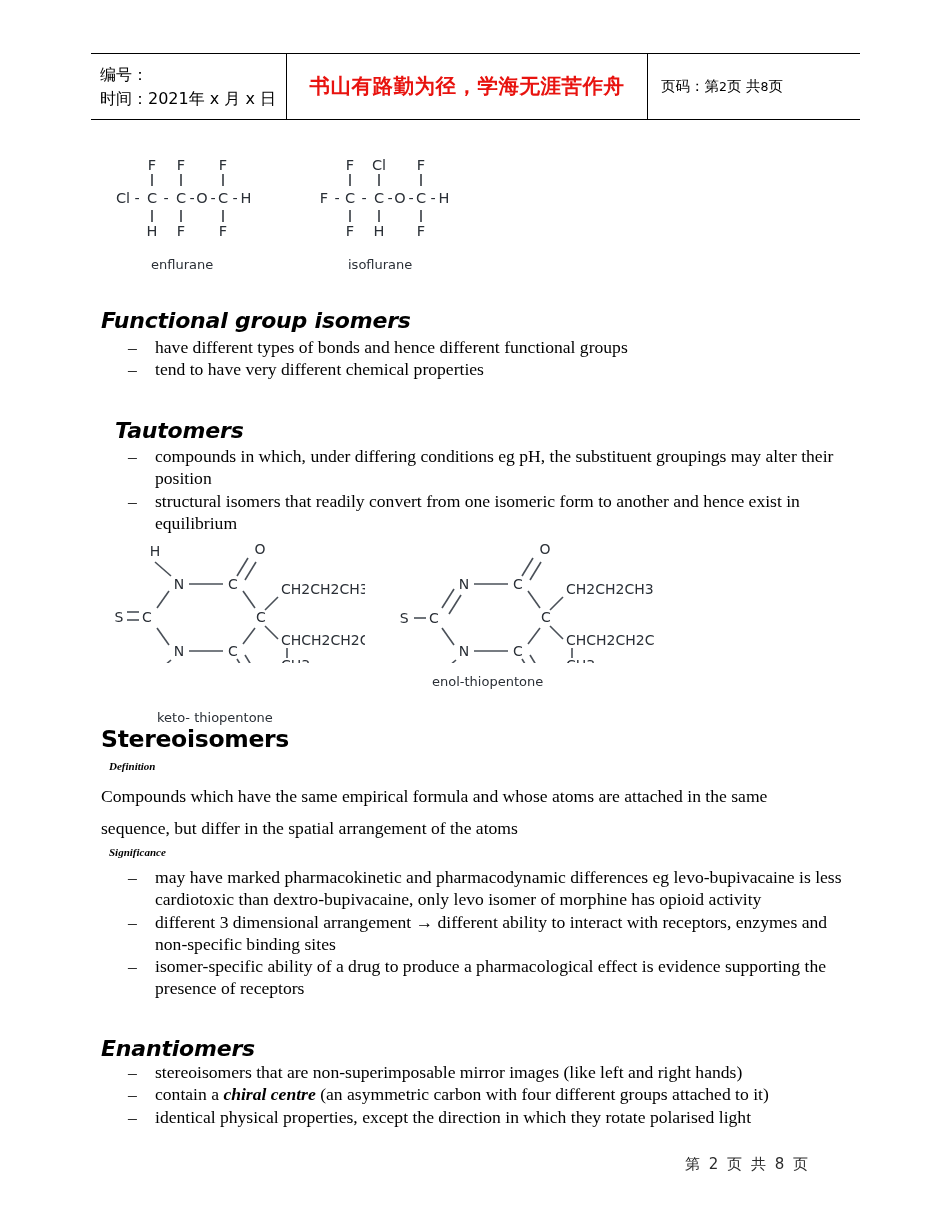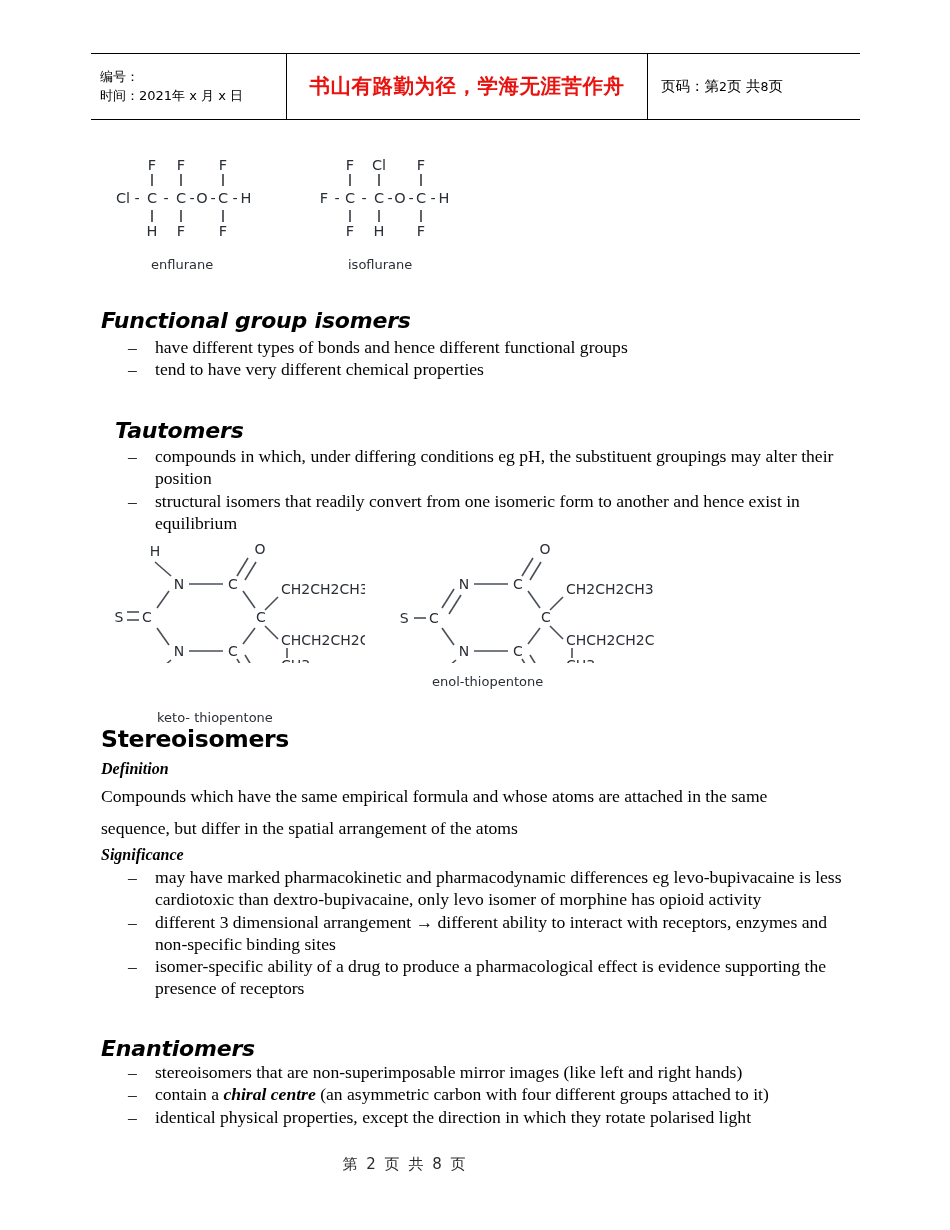--- a/index.html
+++ b/index.html
@@ -32,21 +32,21 @@
     align-items: stretch;
     height: 65px;
   }
   .hcell {
     display: flex;
     flex-direction: column;
     justify-content: center;
     box-sizing: border-box;
     padding: 0 10px;
     font-family: "DejaVu Sans", "Liberation Sans", sans-serif;
-    font-size: 13px;
+    font-size: 16px;
     line-height: 1.45;
     color: #000;
   }
   .hcell-left {
     width: 196px;
     border-right: 1.1px solid #000;
     padding-left: 9px;
   }
   .hcell-mid {
     flex: 1 1 auto;
@@ -83,23 +83,24 @@
     font-size: 23.5px;
     letter-spacing: -0.3px;
     color: #000;
     white-space: nowrap;
   }
   .sub-head {
     position: absolute;
     font-family: "Liberation Serif", "DejaVu Serif", serif;
     font-weight: bold;
     font-style: italic;
-    font-size: 16px;
+    font-size: 11px;
     color: #000;
     white-space: nowrap;
+    margin-left: 8px;
   }
   .body-text {
     position: absolute;
     font-family: "Liberation Serif", "DejaVu Serif", serif;
     font-size: 17.6px;
     line-height: 32px;
     color: #000;
   }
   .bullets {
     position: absolute;
@@ -137,21 +138,21 @@
     color: #2a2f36;
     white-space: nowrap;
   }
 
   
   .footer {
     position: absolute;
     left: 0;
     top: 1155px;
     width: 950px;
-    text-align: center;
+    text-align: right;
     font-family: "DejaVu Sans", "Liberation Sans", sans-serif;
     font-size: 15px;
     color: #2b2b2b;
     letter-spacing: 2px;
     padding-right: 140px;
     box-sizing: border-box;
   }
 </style>
 </head>
 <body>

